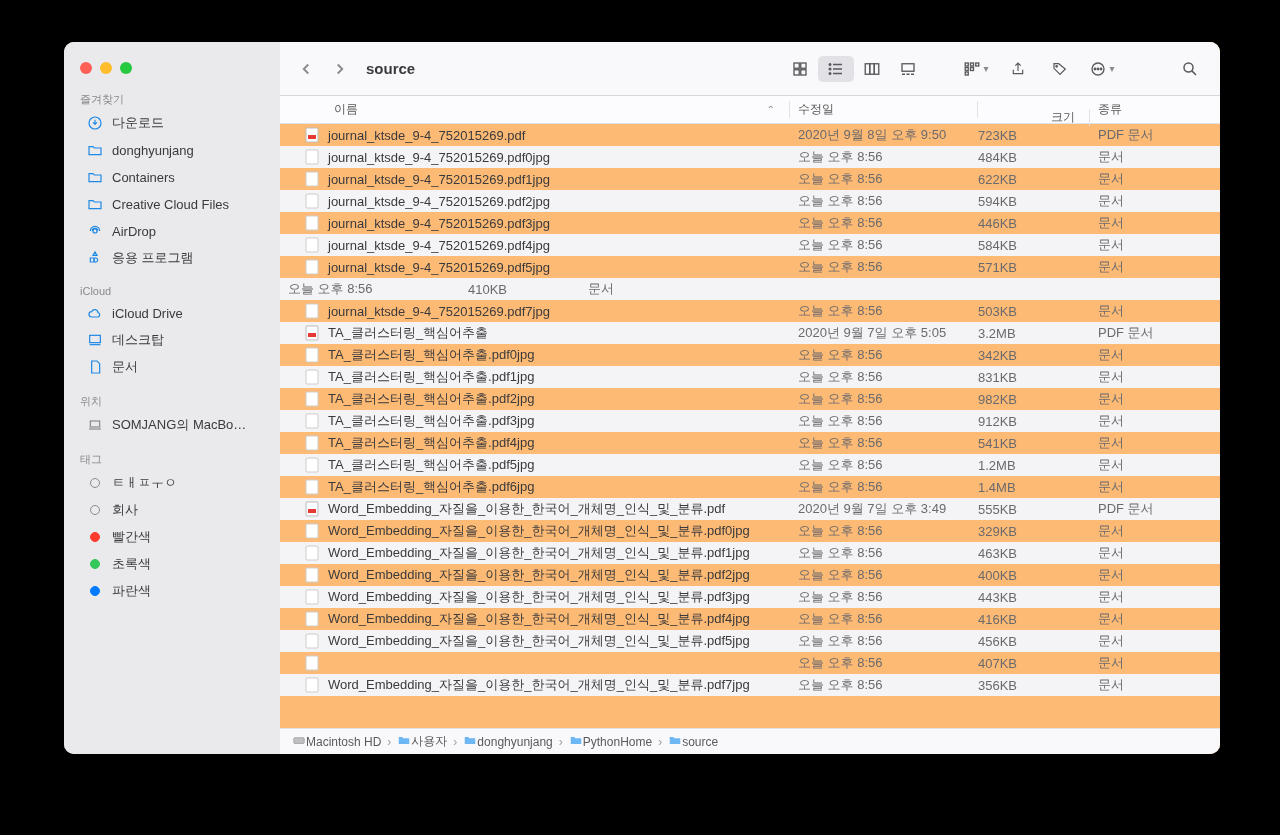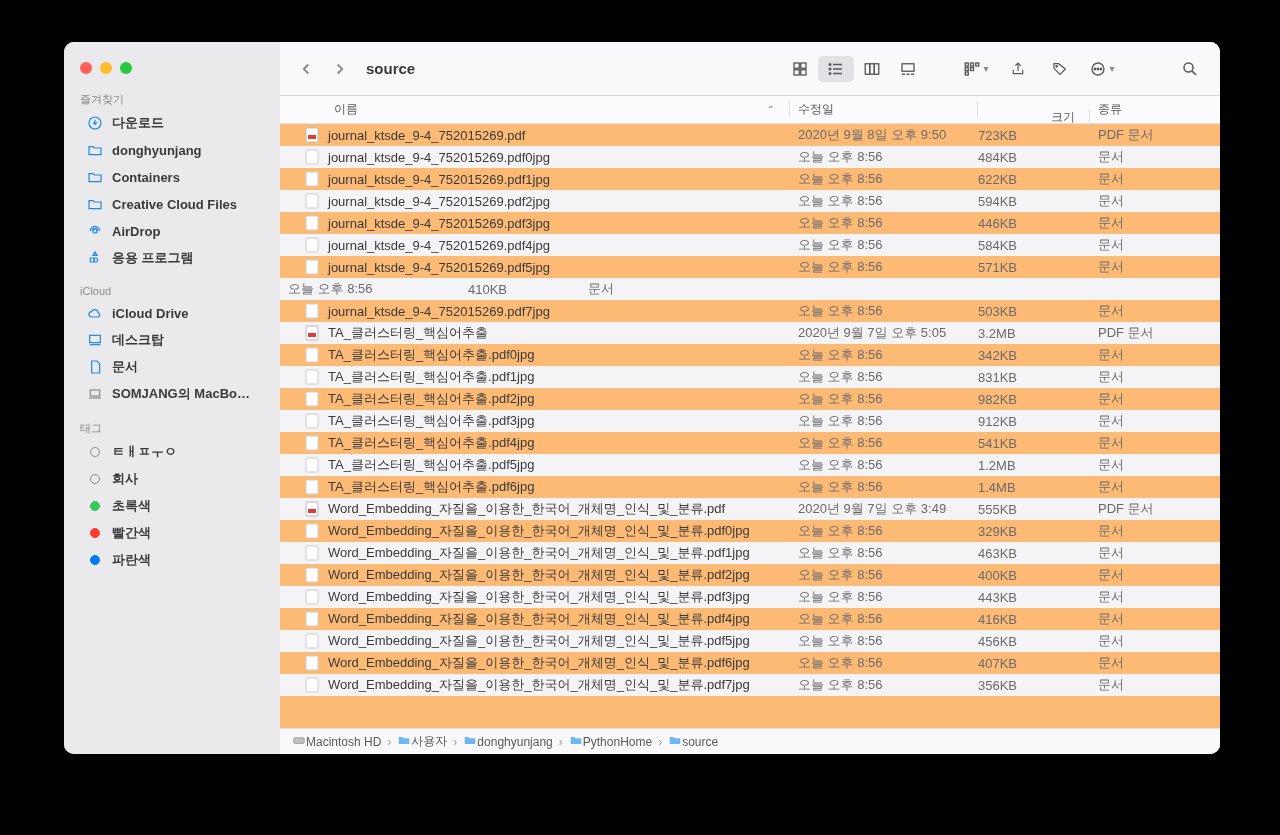--- a/index.html
+++ b/index.html
@@ -3,21 +3,21 @@
 <meta charset="utf-8">
 <style>
 * { margin:0; padding:0; box-sizing:border-box; font-family:-apple-system,"Helvetica Neue",sans-serif; }
 body { background:#000; width:1280px; height:835px; }
 .window { position:absolute; left:64px; top:42px; width:1156px; height:712px; background:#f4f4f6; border-radius:10px; overflow:hidden; box-shadow:0 20px 60px rgba(0,0,0,.5); display:flex; }
 .sidebar { width:216px; background:#eaeaec; display:flex; flex-direction:column; padding-top:8px; }
 .traffic { display:flex; gap:8px; padding:12px 16px 4px; }
 .dot { width:12px; height:12px; border-radius:50%; }
 .red{background:#ff5f56}.yellow{background:#ffbd2e}.green{background:#27c93f}
 .sb-section { padding:6px 16px 2px; font-size:11px; color:#8a8a8e; font-weight:500; margin-top:8px; }
-.sb-item { display:flex; align-items:center; gap:8px; padding:4px 16px; font-size:13px; color:#3a3a3c; cursor:default; border-radius:5px; margin:1px 6px;font-weight:bold; }
+.sb-item { display:flex; align-items:center; gap:8px; padding:4px 16px; font-size:13px; color:#3a3a3c; cursor:default; border-radius:5px; margin:1px 6px; }
 .sb-icon { width:18px; height:18px; display:flex; align-items:center; justify-content:center; color:#1e88e5; flex-shrink:0; }
 .sb-icon svg { width:16px; height:16px; }
 .tag-dot { width:10px; height:10px; border-radius:50%; border:1.5px solid #8a8a8e; }
 .main { flex:1; display:flex; flex-direction:column; background:#fdba74; }
 .toolbar { height:54px; background:#f9f9fb; border-bottom:1px solid #d8d8dc; display:flex; align-items:center; padding:0 12px; gap:6px; }
 .nav-btn { width:28px; height:24px; display:flex; align-items:center; justify-content:center; color:#8a8a8e; }
 .title { font-size:15px; font-weight:600; color:#3a3a3c; margin-left:6px; }
 .spacer { flex:1; }
 .tb-group { display:flex; gap:0; }
 .tb-btn { width:36px; height:26px; display:flex; align-items:center; justify-content:center; color:#5a5a5e; border-radius:5px; }
@@ -122,20 +122,21 @@
           <span class="ellips">데스크탑</span>
         </div>
         <div class="sb-item">
           <span class="sb-icon">
             <svg viewBox="0 0 24 24" fill="none" stroke="currentColor" stroke-width="1.8">
               <path d="M7 3h8l4 4v14H7z"></path>
             </svg>
           </span>
           <span class="ellips">문서</span>
         </div>
+        <div class="sb-section">위치</div>
         <div class="sb-item">
           <span class="sb-icon">
             <svg viewBox="0 0 24 24" fill="none" stroke="#8a8a8e" stroke-width="1.8">
               <rect x="5" y="6" width="14" height="9"></rect>
               <line x1="3" y1="18" x2="21" y2="18"></line>
             </svg>
           </span>
           <span class="ellips">SOMJANG의 MacBo…</span>
         </div>
         <div class="sb-section">태그</div>
@@ -146,29 +147,29 @@
           <span class="ellips">ㅌㅐㅍㅜㅇ</span>
         </div>
         <div class="sb-item">
           <span class="sb-icon">
             <span class="tag-dot"></span>
           </span>
           <span class="ellips">회사</span>
         </div>
         <div class="sb-item">
           <span class="sb-icon">
+            <span class="tag-dot" style="background: rgb(255, 59, 48); border-color: rgb(255, 59, 48);"></span>
+          </span>
+          <span class="ellips">빨간색</span>
+        </div>
+        <div class="sb-item">
+          <span class="sb-icon">
             <span class="tag-dot" style="background: rgb(52, 199, 89); border-color: rgb(52, 199, 89);"></span>
           </span>
           <span class="ellips">초록색</span>
-        </div>
-        <div class="sb-item">
-          <span class="sb-icon">
-            <span class="tag-dot" style="background: rgb(255, 59, 48); border-color: rgb(255, 59, 48);"></span>
-          </span>
-          <span class="ellips">빨간색</span>
         </div>
         <div class="sb-item">
           <span class="sb-icon">
             <span class="tag-dot" style="background: rgb(0, 122, 255); border-color: rgb(0, 122, 255);"></span>
           </span>
           <span class="ellips">파란색</span>
         </div>
       </div>
   </div>
   <div class="main">
@@ -577,21 +578,20 @@
           <div class="c-size">456KB</div>
           <div class="c-kind">문서</div>
         </div>
         <div class="row">
           <div class="c-name">
             <span class="file-icon">
               <svg width="14" height="16" viewBox="0 0 14 16">
                 <rect x="1" y="1" width="12" height="14" rx="1" fill="#fff" stroke="#ccc"></rect>
               </svg>
             </span>
-            <span>Word_Embedding_자질을_이용한_한국어_개체명_인식_및_분류.pdf6jpg</span>
           </div>
           <div class="c-mod">오늘 오후 8:56</div>
           <div class="c-size">407KB</div>
           <div class="c-kind">문서</div>
         </div>
         <div class="row">
           <div class="c-name">
             <span class="file-icon">
               <svg width="14" height="16" viewBox="0 0 14 16">
                 <rect x="1" y="1" width="12" height="14" rx="1" fill="#fff" stroke="#ccc"></rect>

